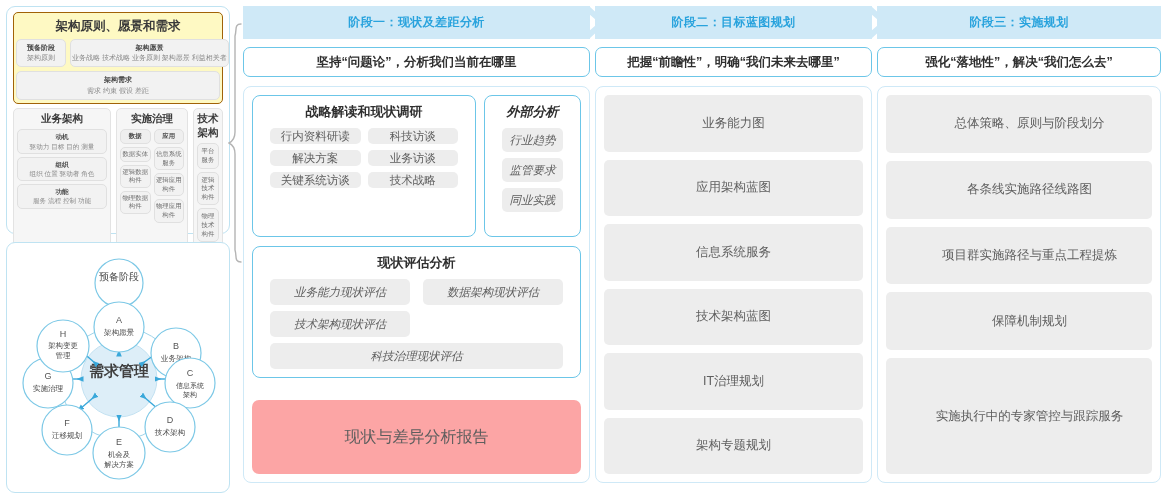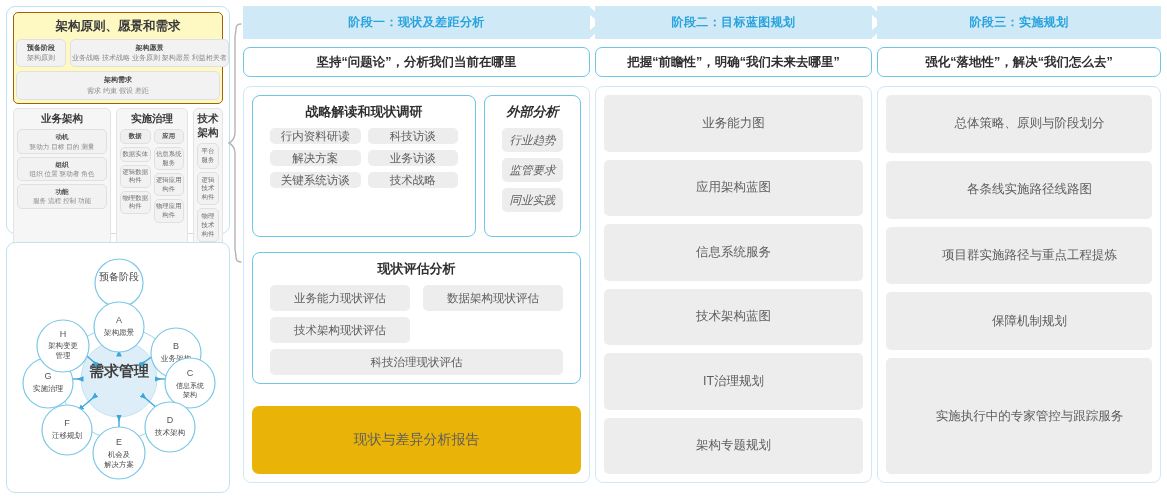--- a/index.html
+++ b/index.html
@@ -132,30 +132,30 @@
     display:flex; align-items:center; justify-content:center;
     font-size: 11.5px; text-align:center;
   }
   .survey { flex: 1; }
   .survey-grid { display: grid; grid-template-columns: 1fr 1fr; gap: 6px 7px; }
   .survey-grid .chip { height: 16px; }
   .external { width: 97px; flex: none; font-style: italic; }
   .external .chip { height: 24px; margin-bottom: 6px; }
   .external .chip:last-child { margin-bottom: 16px; }
 
-  .assess { margin-top: 15px; }
-  .assess-grid { display: grid; grid-template-columns: 1fr 1fr; gap: 6px 13px; }
+  .assess { margin-top: 9px; }
+  .assess-grid { display: grid; grid-template-columns: 1fr 1fr; gap: 6px 13px; font-style: italic; }
   .assess-grid .chip { height: 26px; }
   .assess-grid .chip.full { grid-column: 1 / span 2; }
 
   .report {
     margin-top: 22px; flex: 1;
-    background: #eab308; border-radius: 7px;
+    background: #fca5a5; border-radius: 7px;
     display:flex; align-items:center; justify-content:center;
-    font-size: 14px; color: #5e5e5e;
+    font-size: 16px; color: #5e5e5e;
   }
 
   
   .item-list { display: flex; flex-direction: column; gap: 8px; height: 100%; }
   .item-list .chip { font-size: 12.5px; }
   .p2 .item-list .chip { flex: 1 1 0; }
   .p3 .item-list .chip { flex: 1 1 0; padding-left: 21px; }
   .p3 .item-list .chip.tall { flex: 2 1 0; }
 </style>
 </head>

